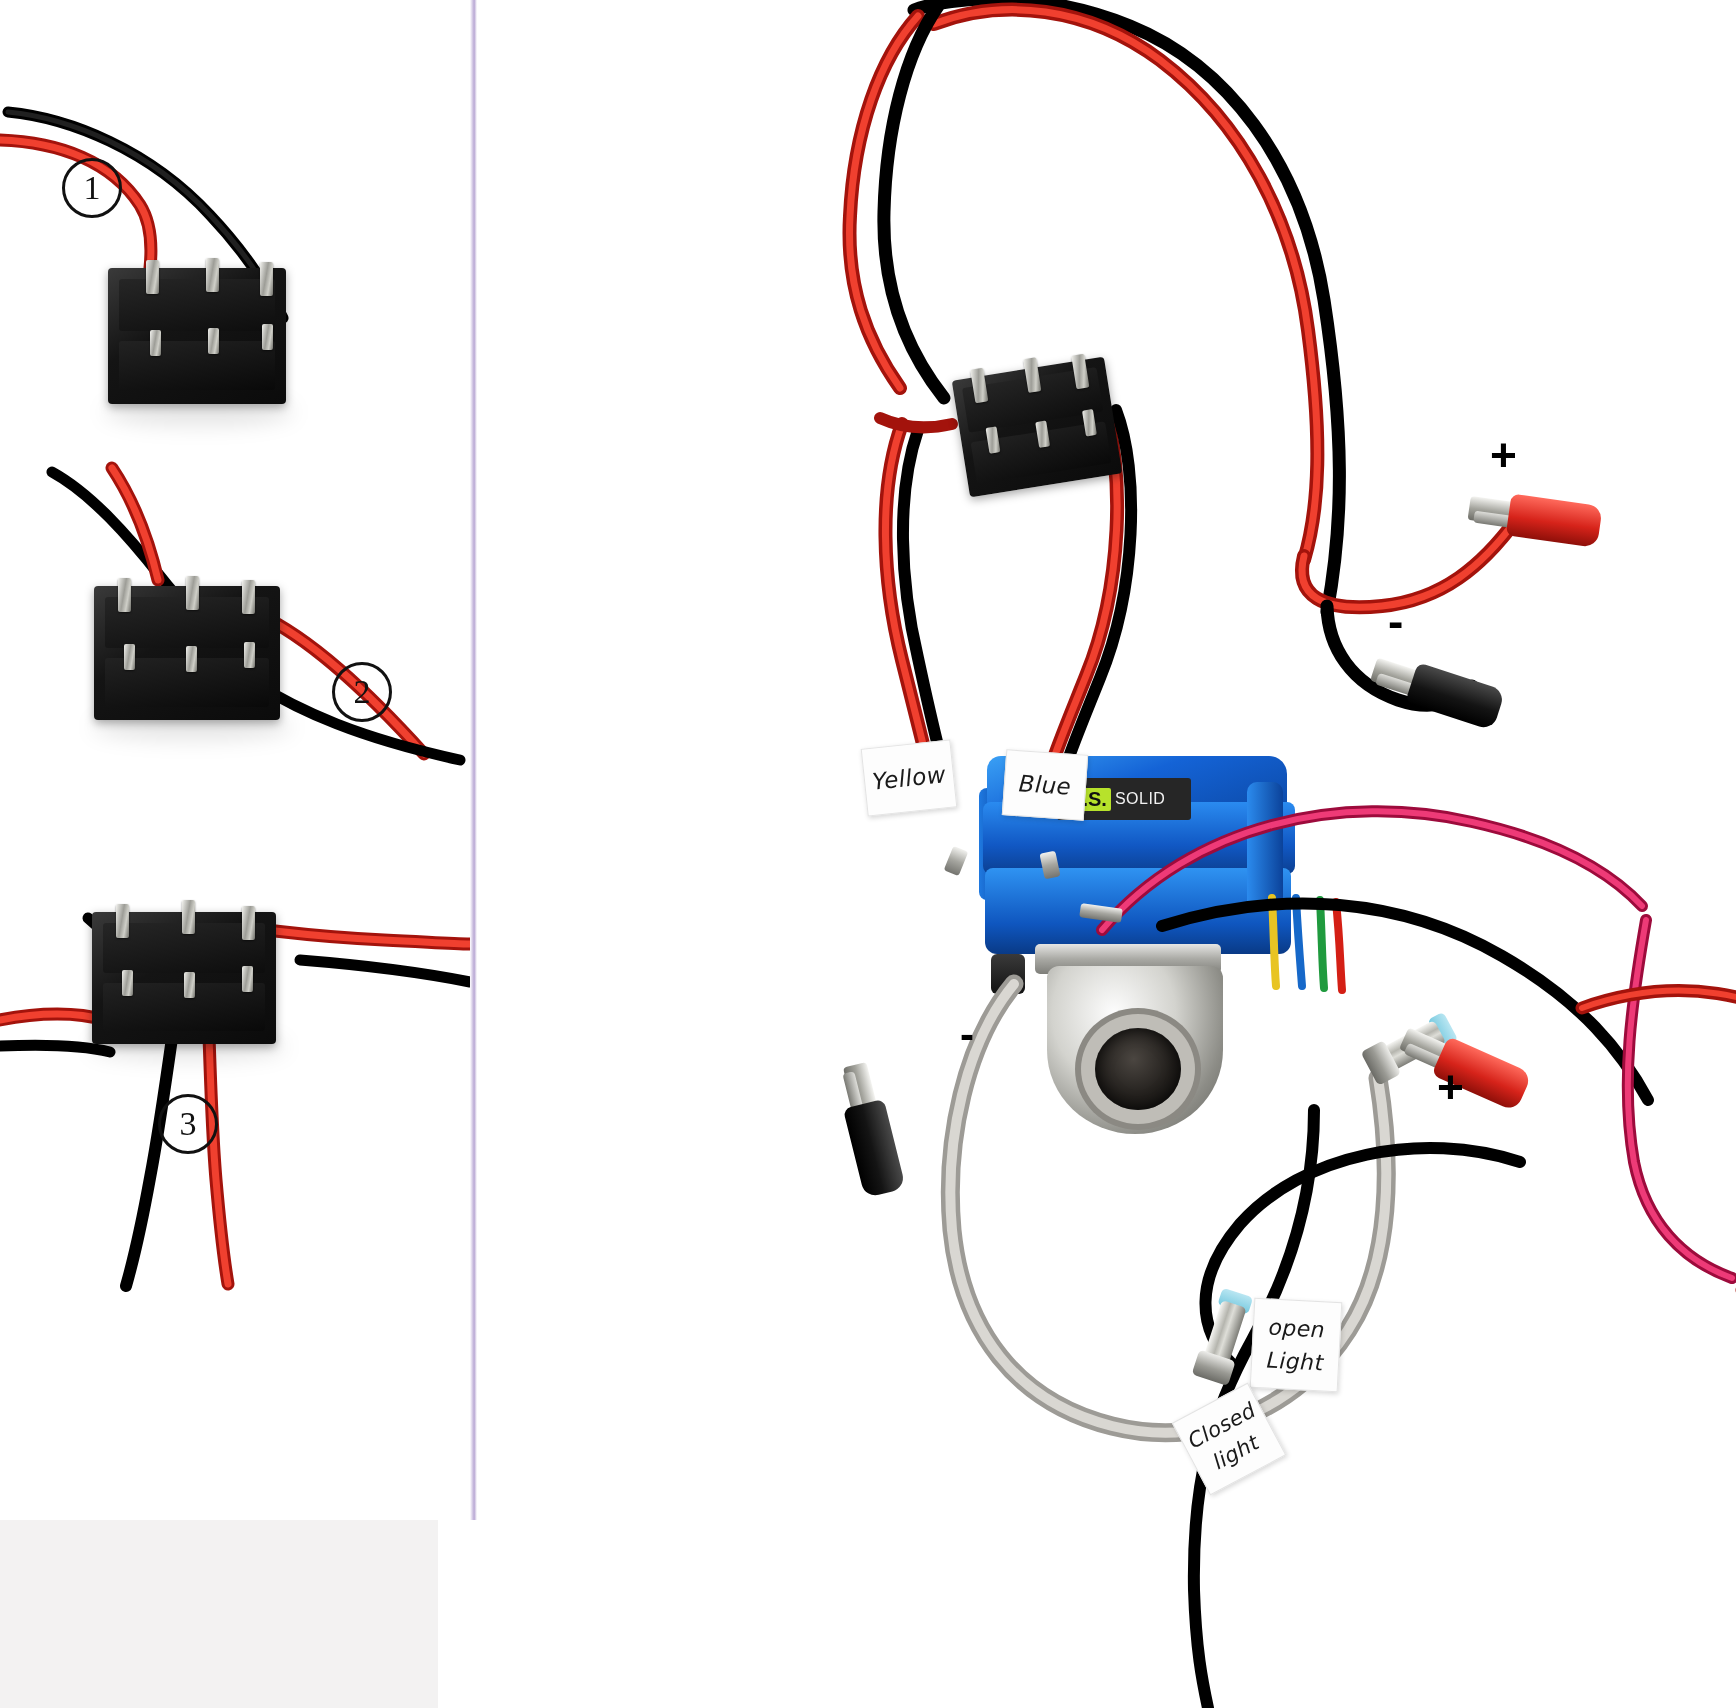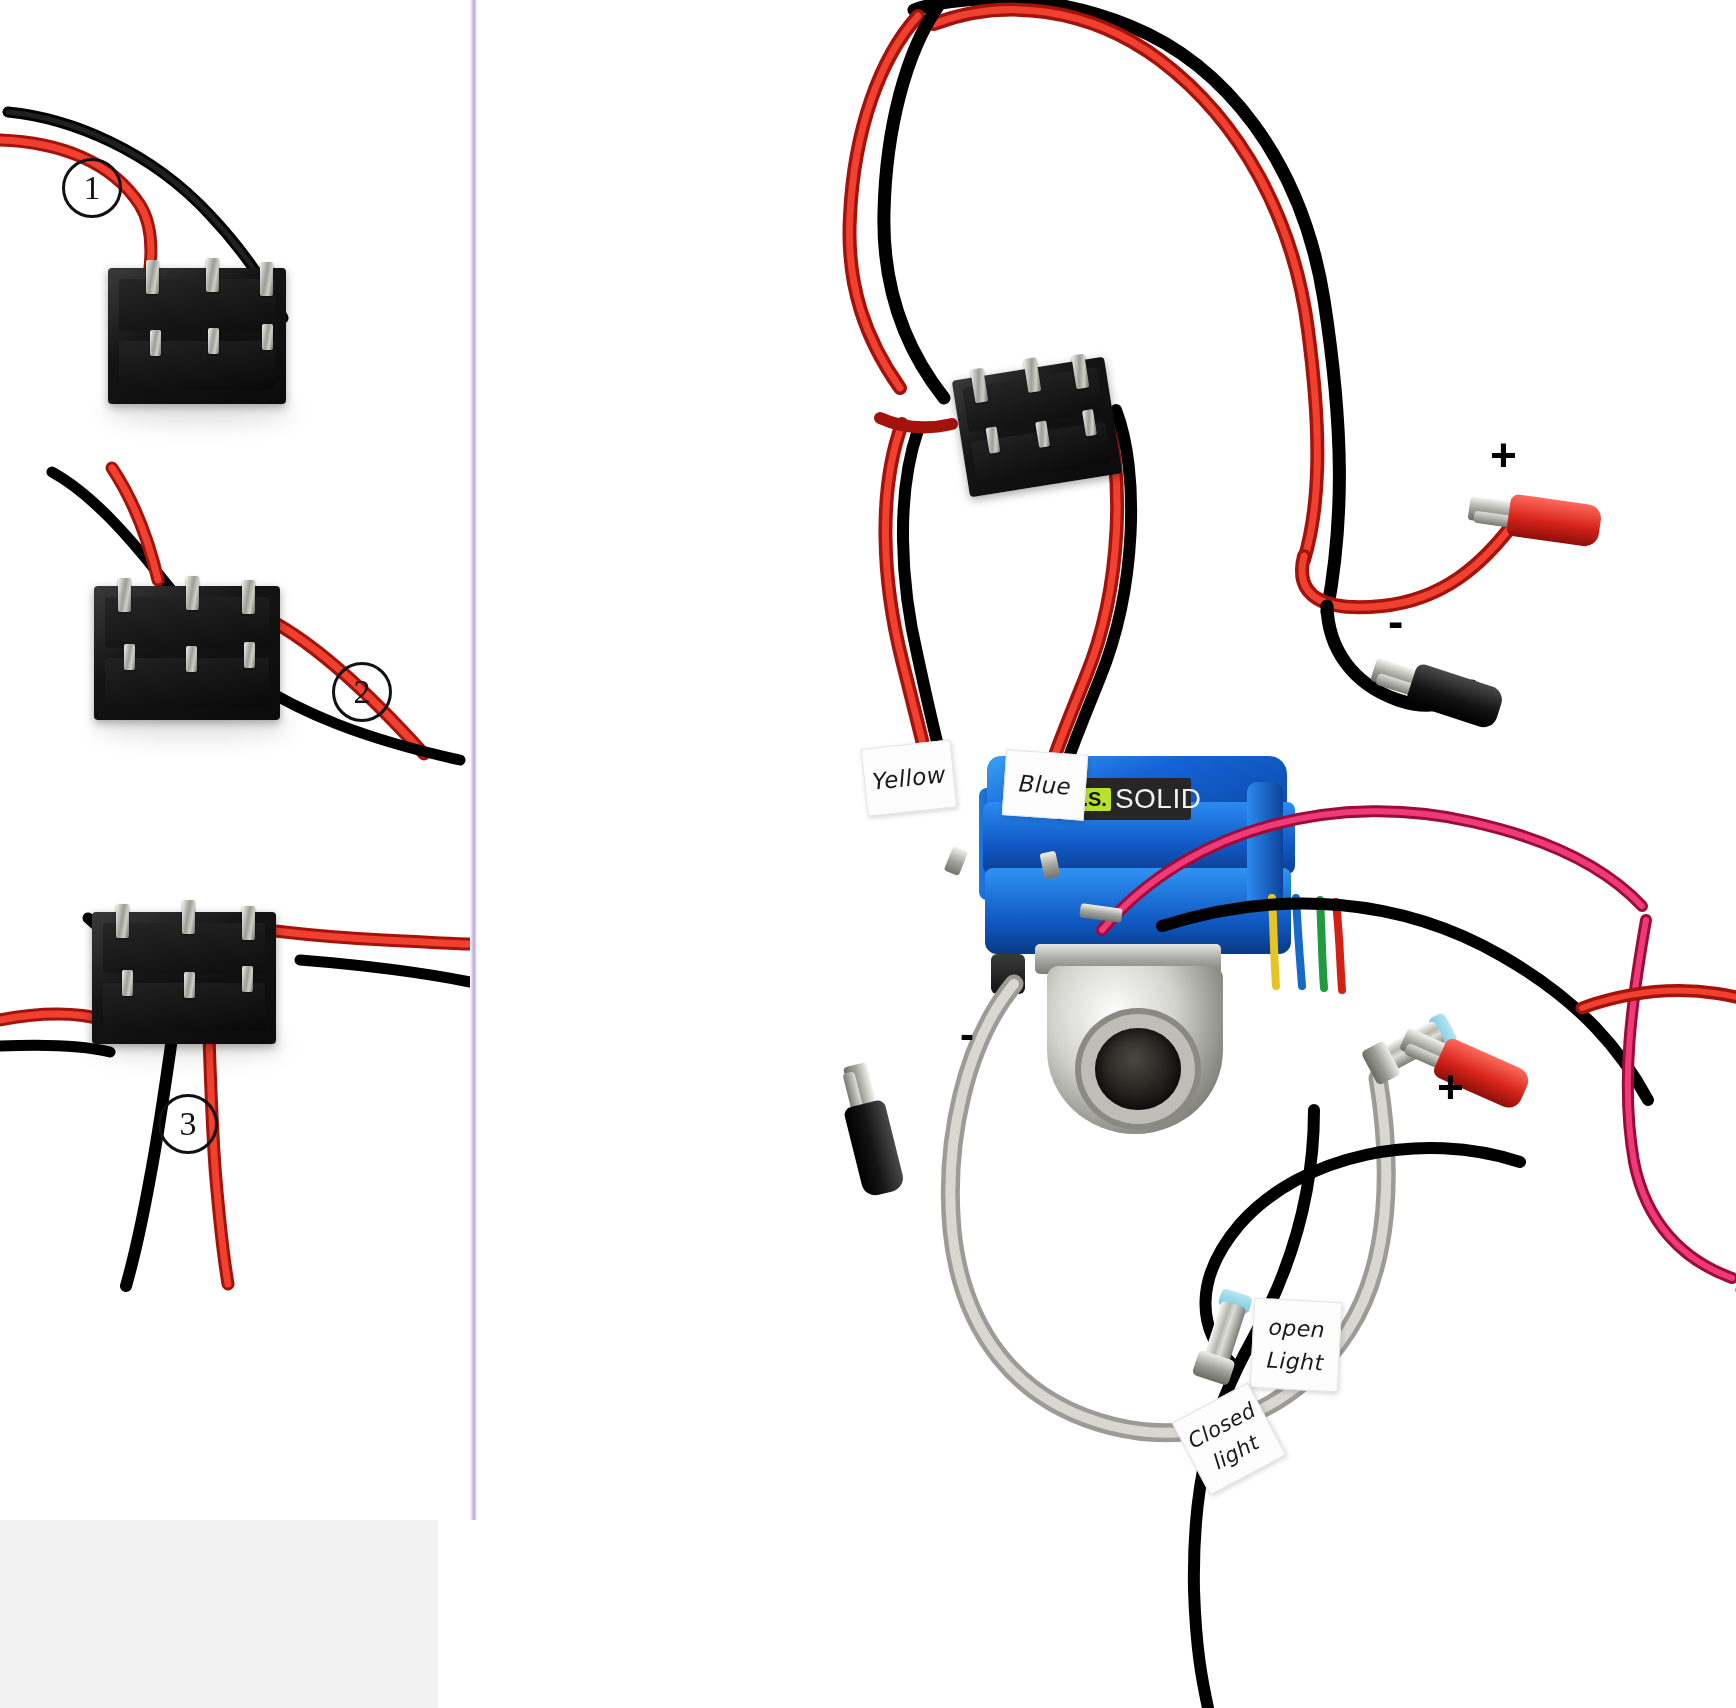--- a/index.html
+++ b/index.html
@@ -56,21 +56,21 @@
   .v-low{position:absolute;left:6px;top:126px;width:306px;height:86px;border-radius:8px 8px 12px 12px;
          background:linear-gradient(180deg,#2f93f2,#0f56bf 65%,#093a86);}
   .v-lugL{position:absolute;left:0px;top:46px;width:22px;height:112px;border-radius:8px;
           background:linear-gradient(90deg,#1f79e0,#0d4fae);}
   .v-lugR{position:absolute;left:268px;top:40px;width:36px;height:130px;border-radius:10px;
           background:linear-gradient(90deg,#2b8bee,#0b429a);}
   .v-logo{position:absolute;left:78px;top:36px;width:134px;height:42px;background:#262626;
           border-radius:3px;display:flex;align-items:center;gap:4px;padding:0 7px;box-sizing:border-box;}
   .v-logo .us{background:#b7e22b;color:#111;font-weight:bold;font-size:20px;padding:1px 4px;
               border-radius:2px;line-height:1.05;}
-  .v-logo .solid{color:#f2f2f2;font-size:28px;letter-spacing:.5px;}
+  .v-logo .solid{color:#f2f2f2;font-size:16px;letter-spacing:.5px;}
   .v-collar{position:absolute;left:56px;top:202px;width:186px;height:30px;border-radius:5px;
             background:linear-gradient(180deg,#e6e6e4,#a9a9a4 50%,#7e7e79);}
   .v-ball{position:absolute;left:68px;top:224px;width:176px;height:168px;border-radius:12px 12px 50% 50%;
           background:radial-gradient(ellipse at 38% 28%,#fdfdfd,#d3d3ce 40%,#8d8d87 72%,#5e5e59);}
   .v-bore{position:absolute;left:116px;top:286px;width:86px;height:82px;border-radius:50%;
           background:radial-gradient(circle at 45% 38%,#4b4641,#221f1c 55%,#0b0a09);
           box-shadow:inset 0 0 16px rgba(0,0,0,.8), 0 0 0 14px #bfbdb7, 0 0 0 20px #8b8983;}
   .v-stub{position:absolute;left:12px;top:212px;width:34px;height:40px;border-radius:6px;
           background:linear-gradient(180deg,#3a3a3a,#121212);}
 

